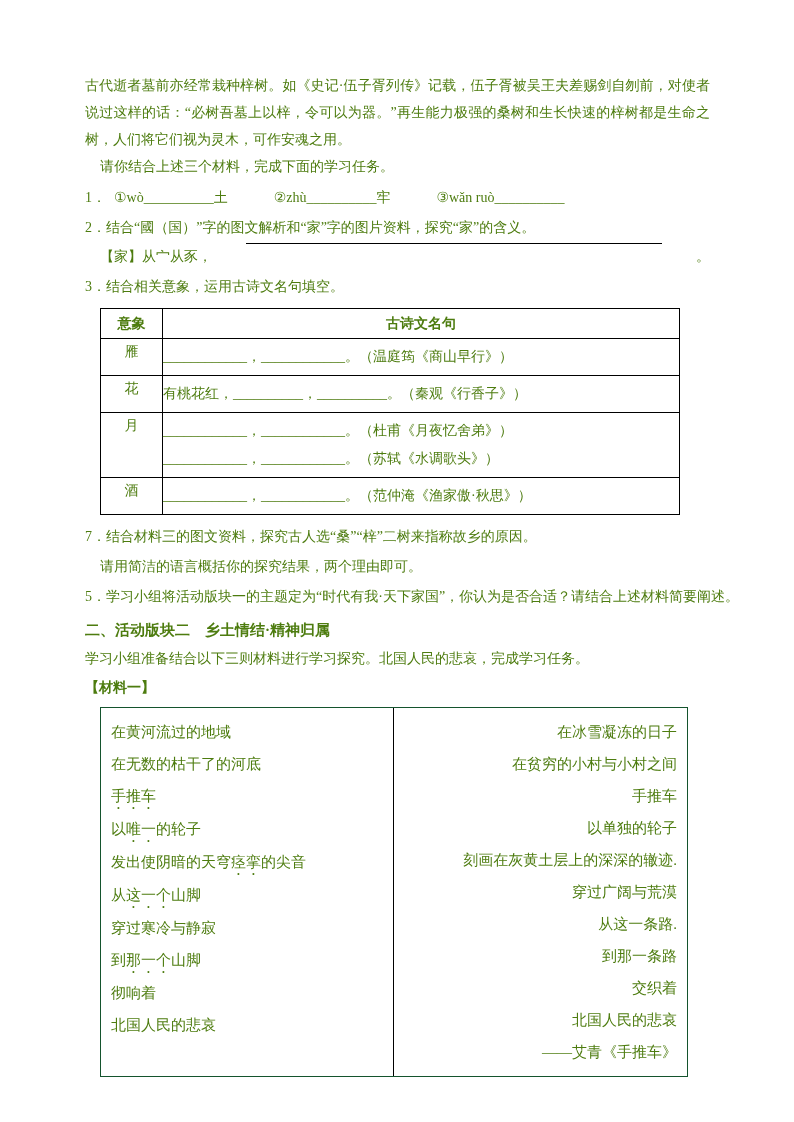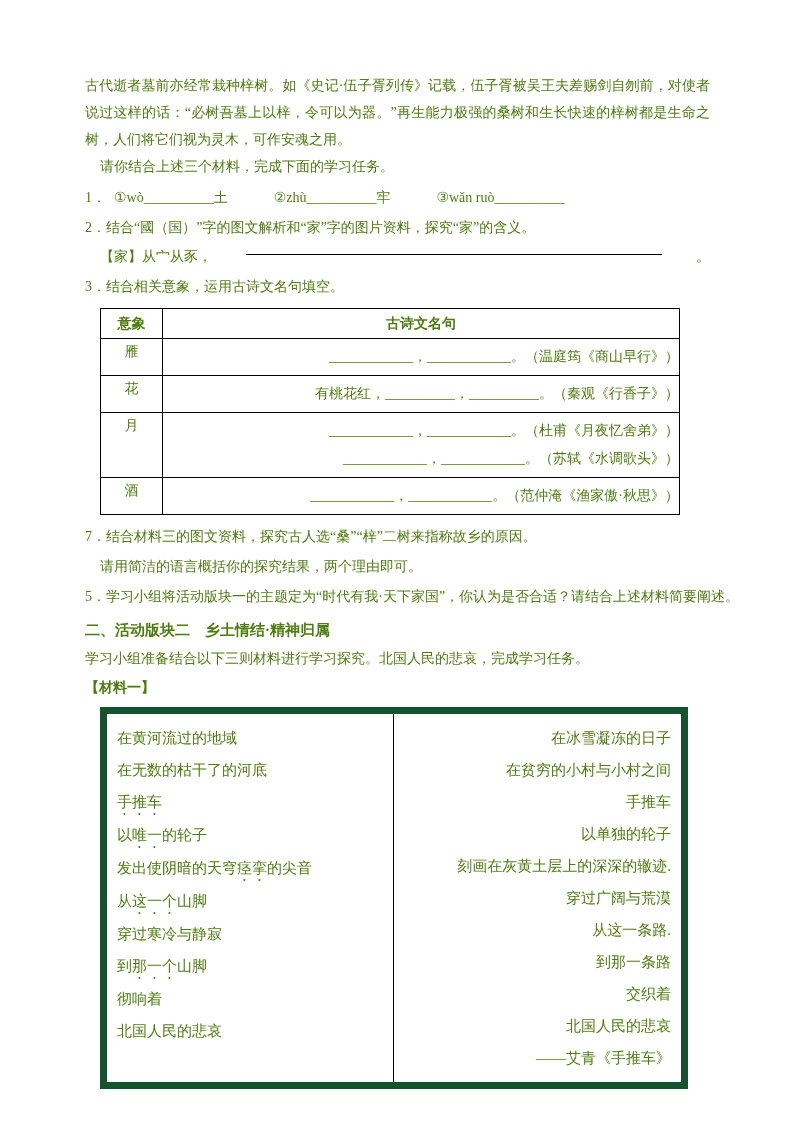--- a/index.html
+++ b/index.html
@@ -20,44 +20,44 @@
   .line { line-height: 27px; margin-top: 3px; }
   .indent { padding-left: 15px; }
   .nowrap { white-space: nowrap; text-align: left; }
 
   
   .q1 { display: flex; margin-top: 4px; line-height: 27px; }
   .q1 .num { margin-right: 8px; }
   .q1 .item { margin-right: 46px; }
 
   
-  .answer-line { display: flex; align-items: center; line-height: 27px; padding-left: 15px; margin-top: 2px; gap: 32px; }
+  .answer-line { display: flex; align-items: flex-start; line-height: 27px; padding-left: 15px; margin-top: 2px; gap: 32px; }
   .answer-line .fill-line { flex: 1; height: 0; border-bottom: 1px solid #000; margin: 0 2px 5px 2px; }
 
   
   .imagery-table { border-collapse: collapse; width: 580px; margin: 8px 0 8px 15px; border-radius: 15px; }
   .imagery-table th, .imagery-table td { border: 1px solid #000; padding: 4px 0; }
   .imagery-table th { height: 30px; text-align: center; font-weight: bold; font-size: 14px; }
   .col-imagery { width: 62px; }
   .imagery-cell { text-align: center; vertical-align: top; padding-top: 8px; }
-  .verse-cell { text-align: right; }
+  .verse-cell { text-align: left; }
   .verse-line { line-height: 28px; }
 
   
   .section-heading {
     font-family: Liberation Serif, serif;
     font-weight: bold;
     font-size: 15px;
     line-height: 30px;
     margin-top: 5px;
   }
   .material-label { font-weight: bold; line-height: 28px; margin-top: 2px; }
 
   
-  .poem-box { display: flex; width: 588px; margin: 5px 0 0 15px; border: 7px solid #14532d; }
+  .poem-box { display: flex; width: 588px; margin: 5px 0 0 15px; border: 1px solid #14532d; }
   .poem-col { width: 50%; padding: 8px 10px; font-size: 15px; }
   .poem-left { border-right: 1px solid #000; }
   .poem-right { text-align: right; }
   .poem-line { line-height: 32px; }
   .em {
     -webkit-text-emphasis: filled dot;
     -webkit-text-emphasis-position: under left;
     text-emphasis: filled dot;
     text-emphasis-position: under left;
   }

